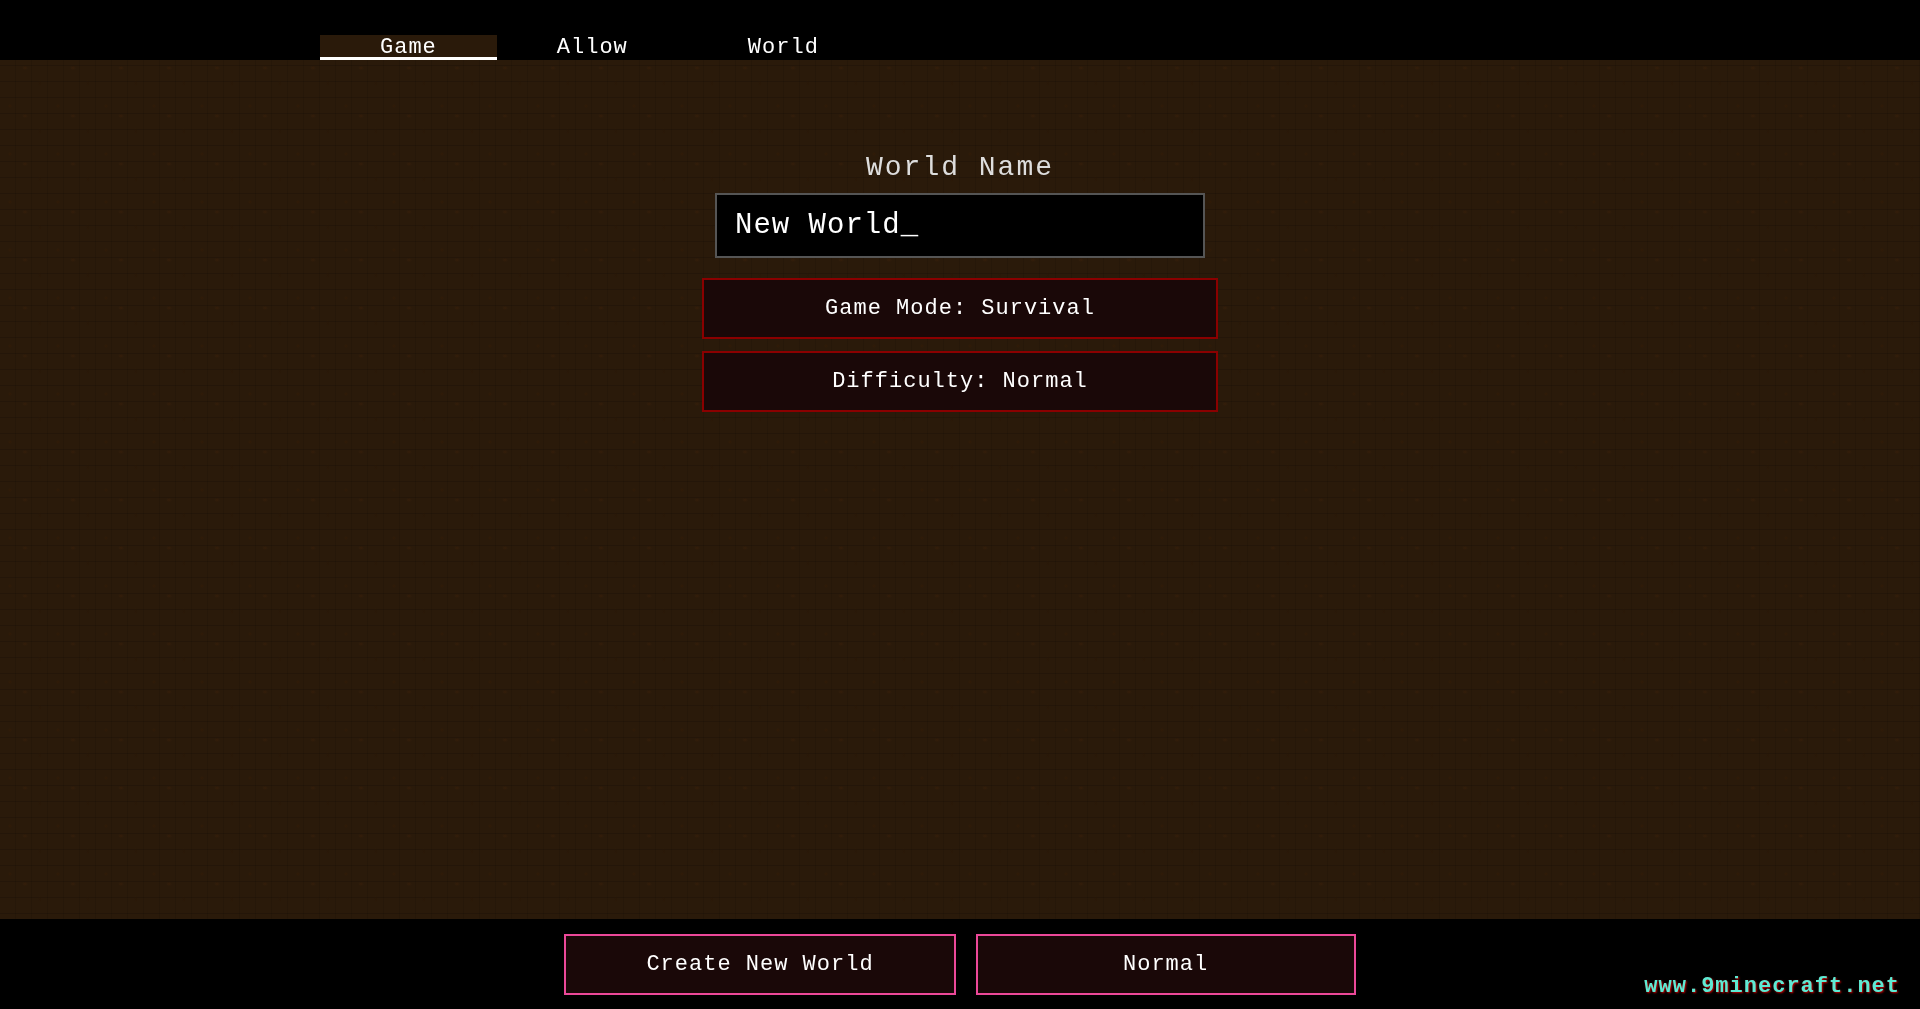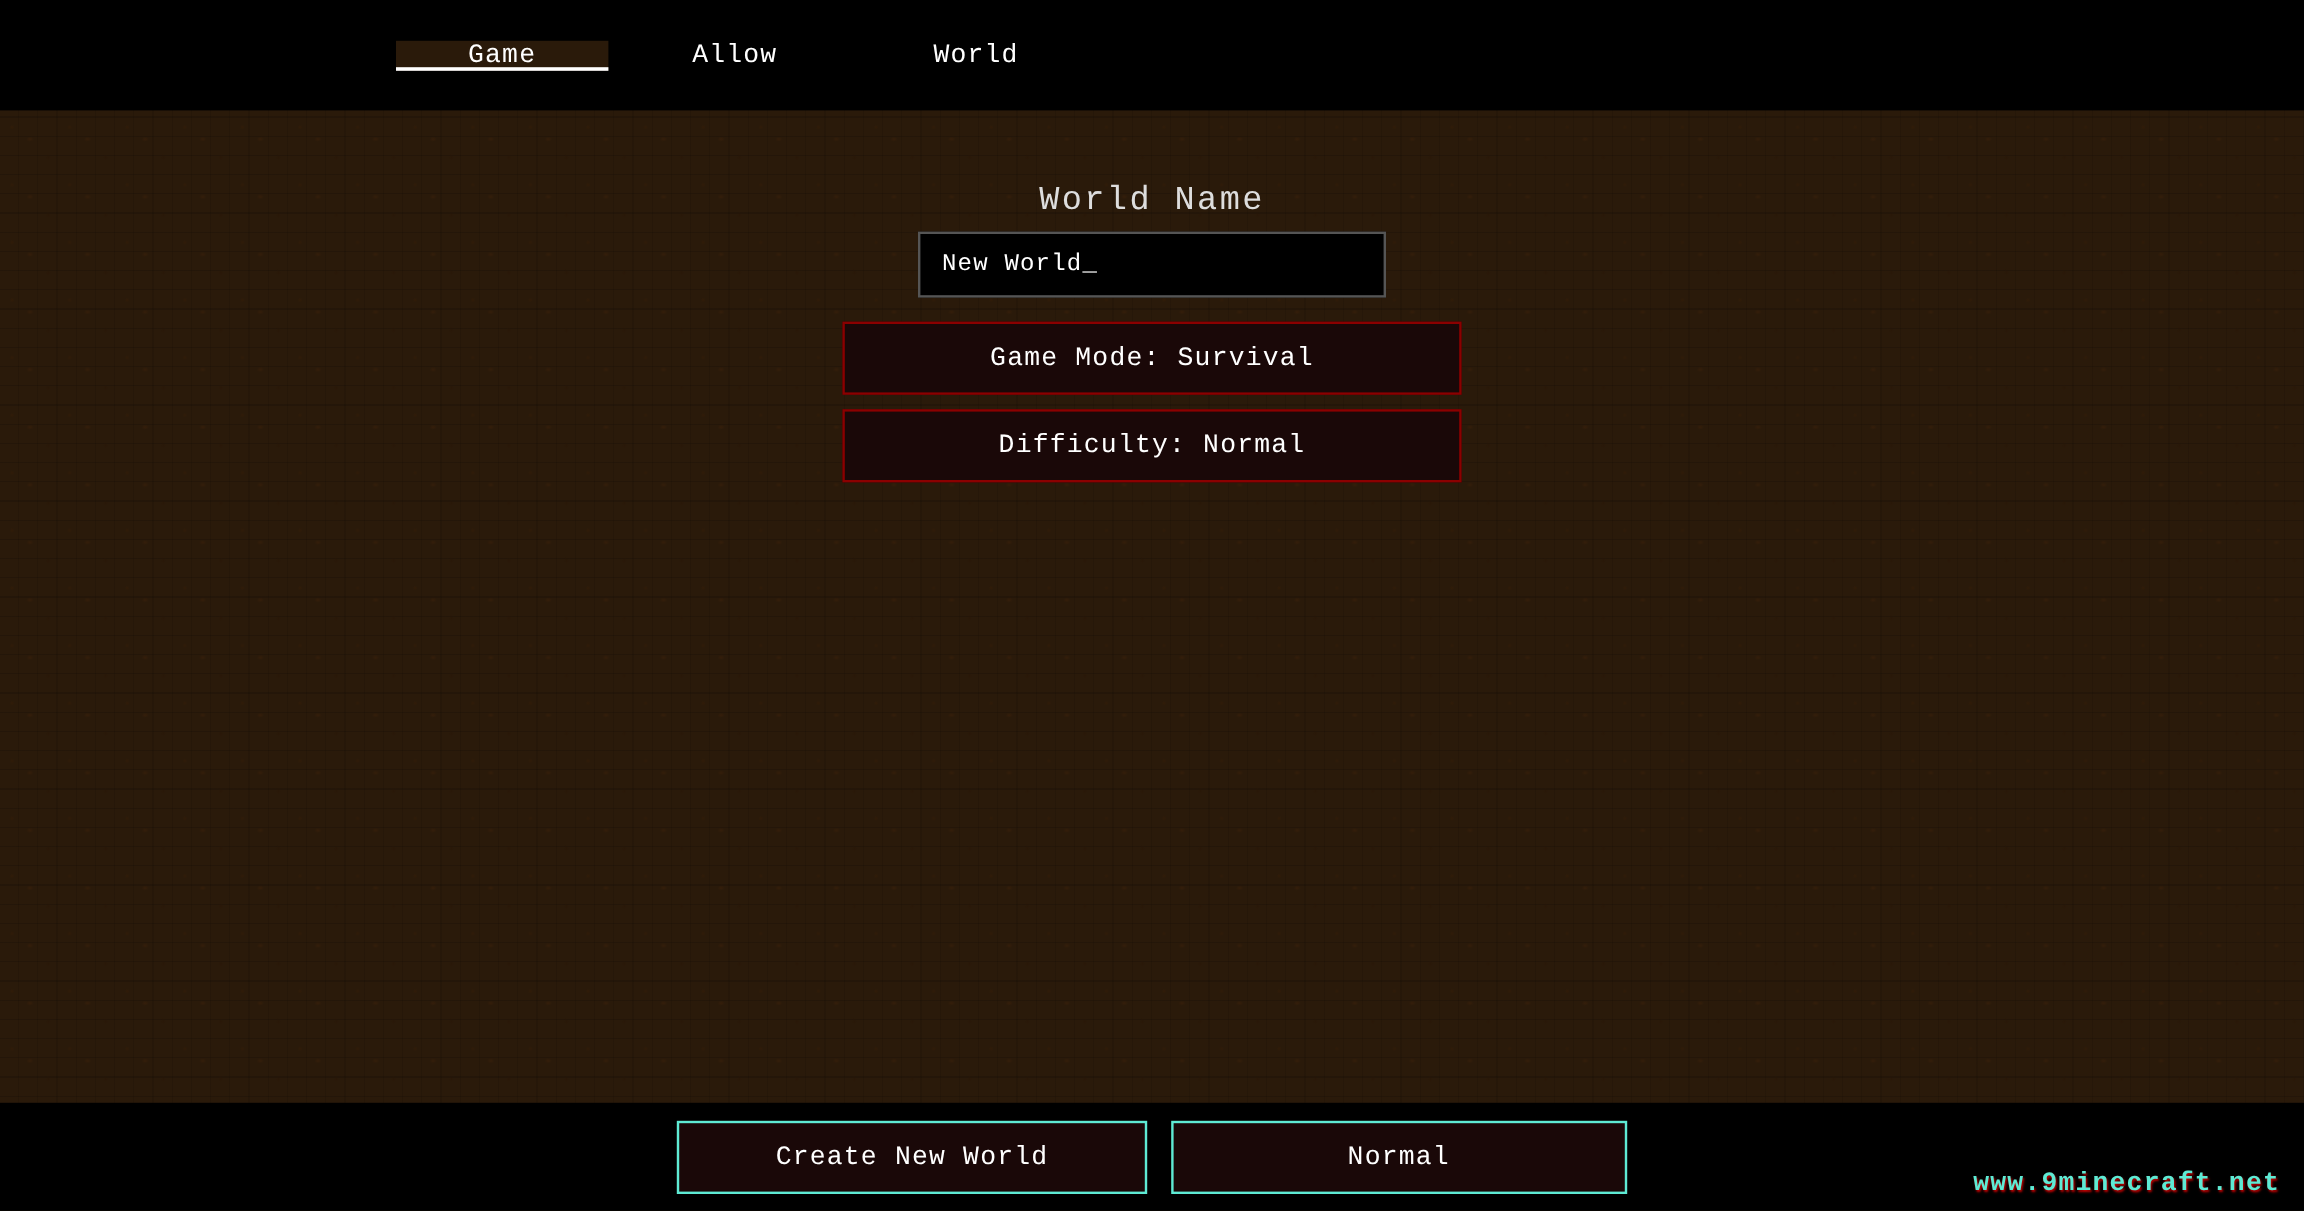--- a/index.html
+++ b/index.html
@@ -45,25 +45,24 @@
         radial-gradient(ellipse 2px 3px at 40px 35px, rgba(40,20,5,0.4) 0%, transparent 100%);
       background-size: 48px 48px;
     }
 
     
     .top-bar {
       position: absolute;
       top: 0;
       left: 0;
       right: 0;
-      height: 92px;
+      height: 60px;
       background: #000;
       display: flex;
-      align-items: center;
-      gap: 10px;
+      align-items: flex-end;
     }
 
     .tab {
       display: flex;
       align-items: center;
       justify-content: center;
       padding: 0 60px;
       cursor: pointer;
       font-size: 22px;
       color: #fff;
@@ -110,26 +109,26 @@
     .world-name-label {
       color: #ddd;
       font-size: 28px;
       font-family: 'Courier New', monospace;
       letter-spacing: 2px;
       margin-bottom: 10px;
       align-self: center;
     }
 
     .world-name-input {
-      width: 390px;
+      width: 490px;
       padding: 14px 18px;
       background: #000;
       border: 2px solid #555;
       color: #fff;
-      font-size: 20px;
+      font-size: 29px;
       font-family: 'Courier New', monospace;
       letter-spacing: 1px;
       outline: none;
       margin-bottom: 20px;
     }
 
     .option-button {
       width: 516px;
       padding: 16px 18px;
       background: #1a0808;
@@ -154,21 +153,21 @@
       background: #000;
       display: flex;
       align-items: center;
       justify-content: center;
       gap: 20px;
     }
 
     .bottom-btn {
       padding: 16px 80px;
       background: #1a0808;
-      border: 2px solid #5eead4;
+      border: 2px solid #ec4899;
       color: #fff;
       font-size: 22px;
       font-family: 'Courier New', monospace;
       letter-spacing: 1px;
       cursor: pointer;
       min-width: 380px;
       text-align: center;
     }
 
     

